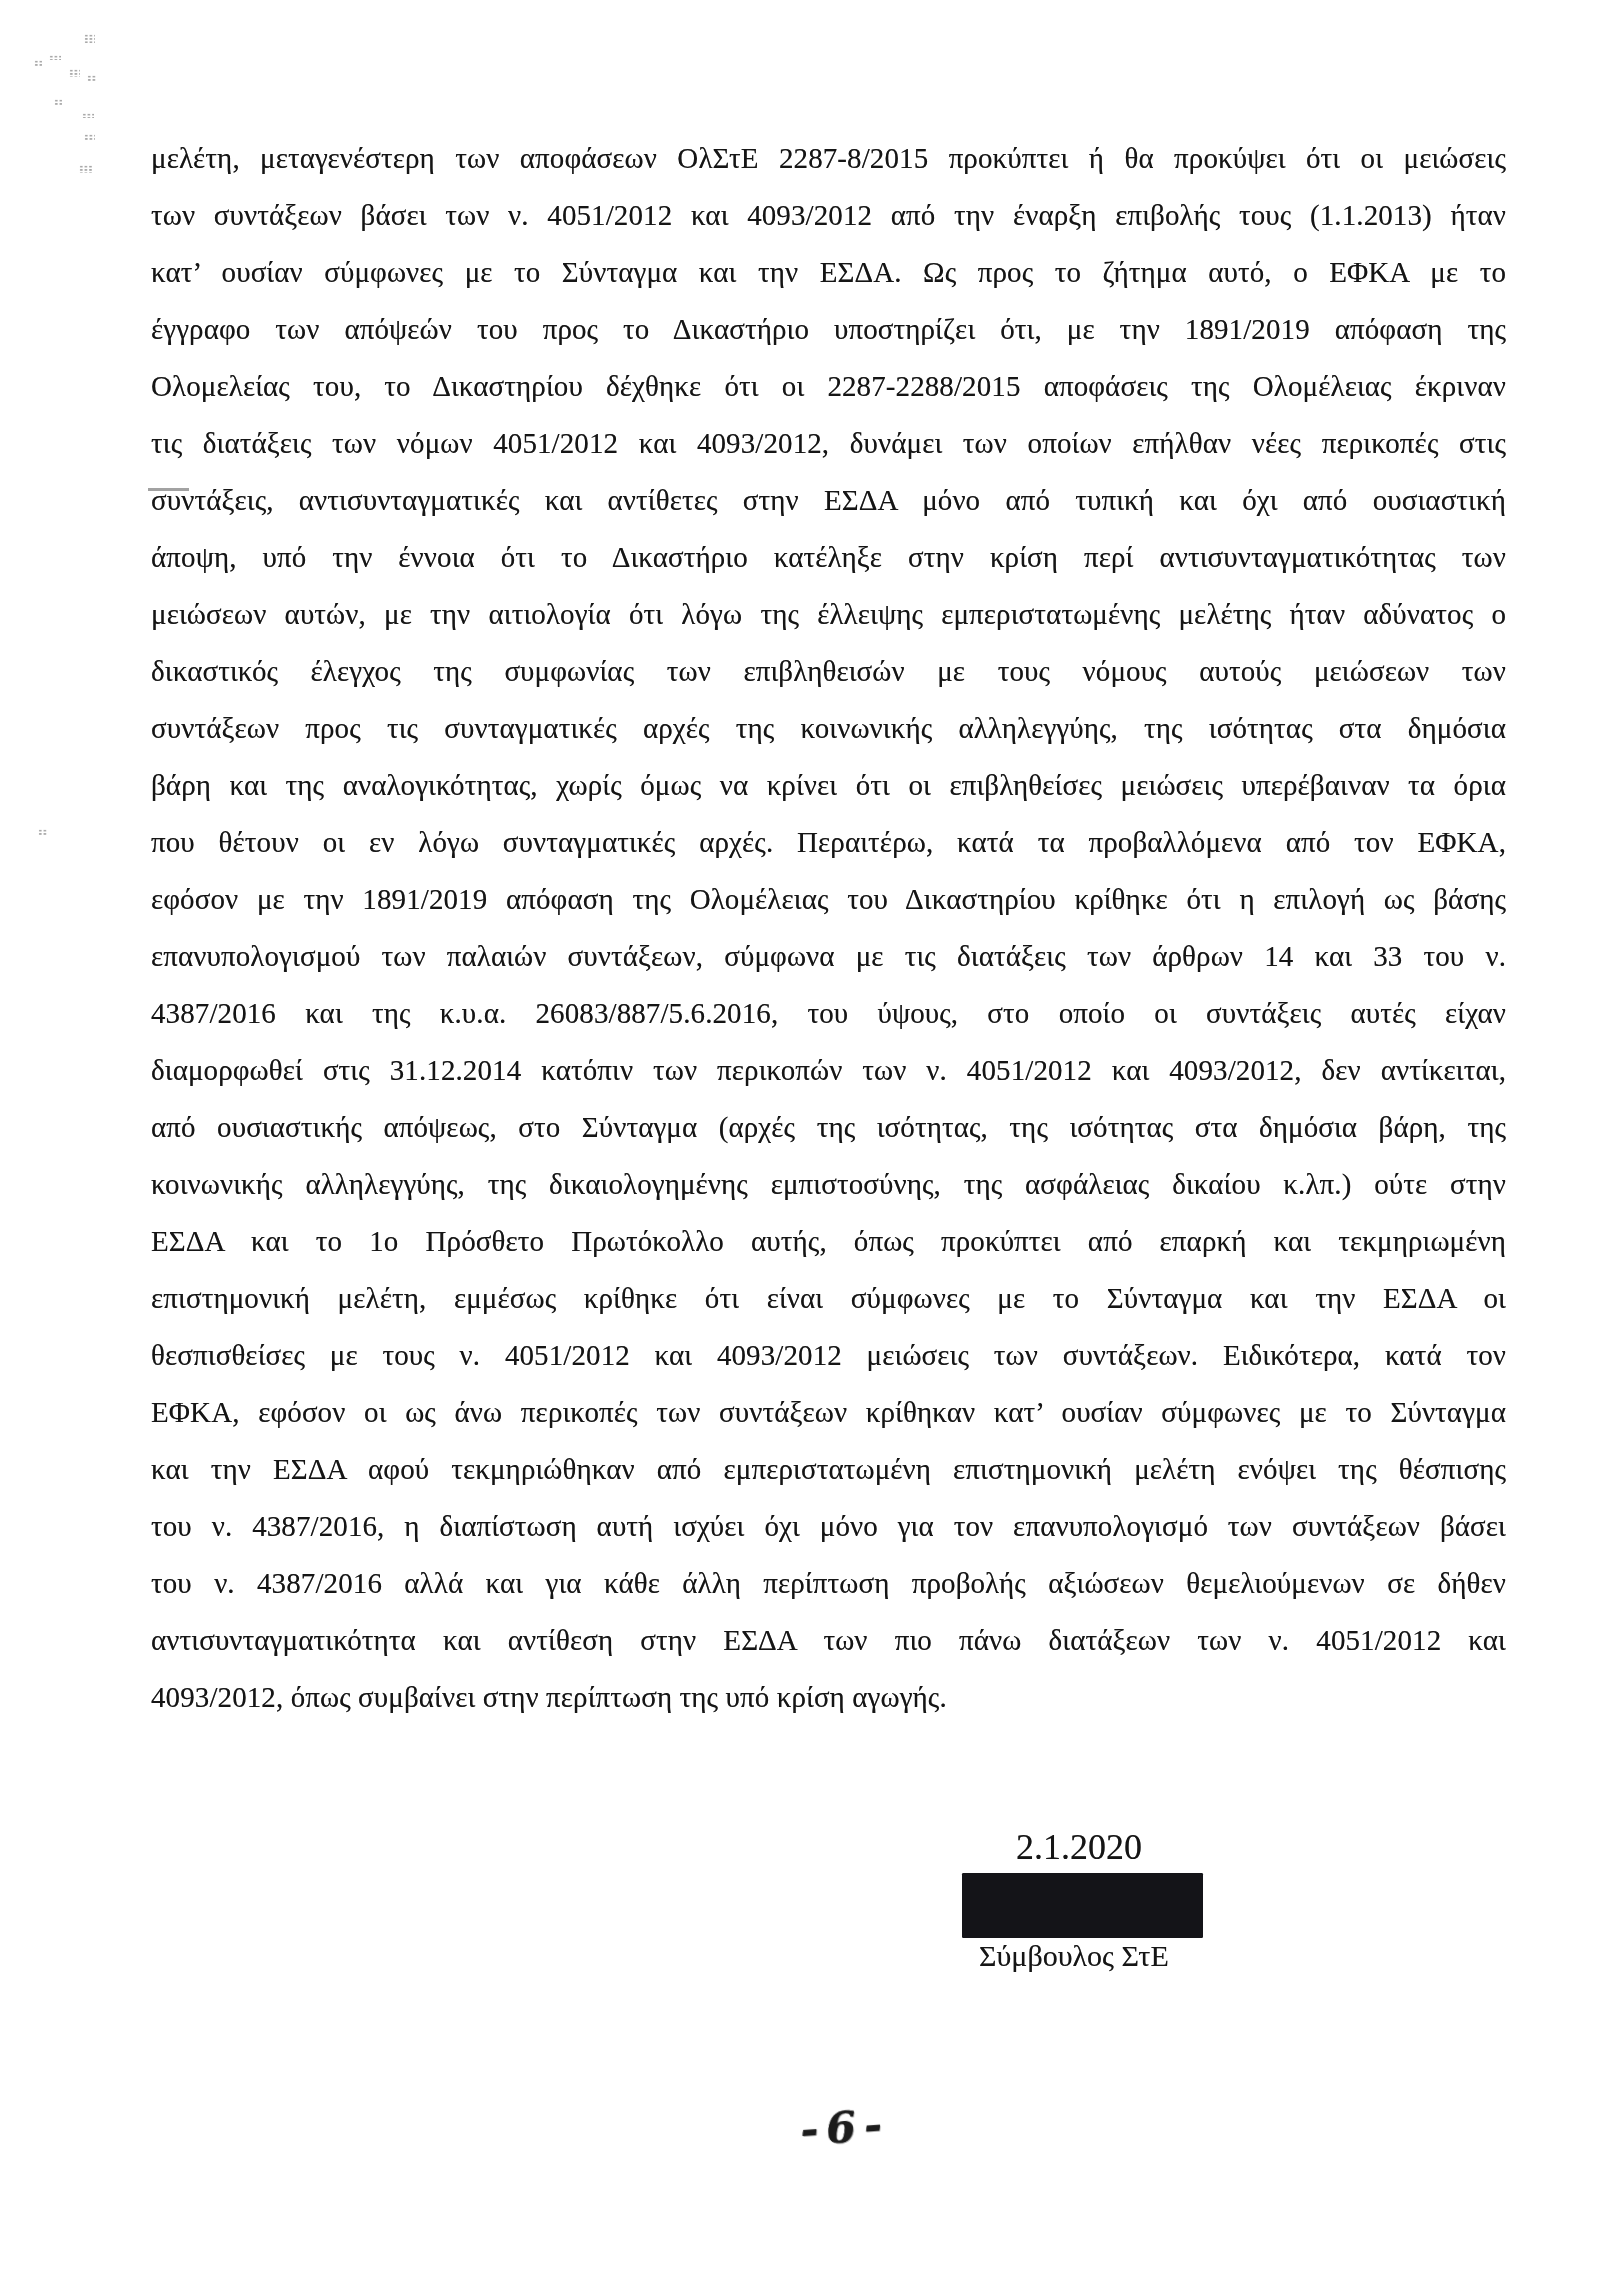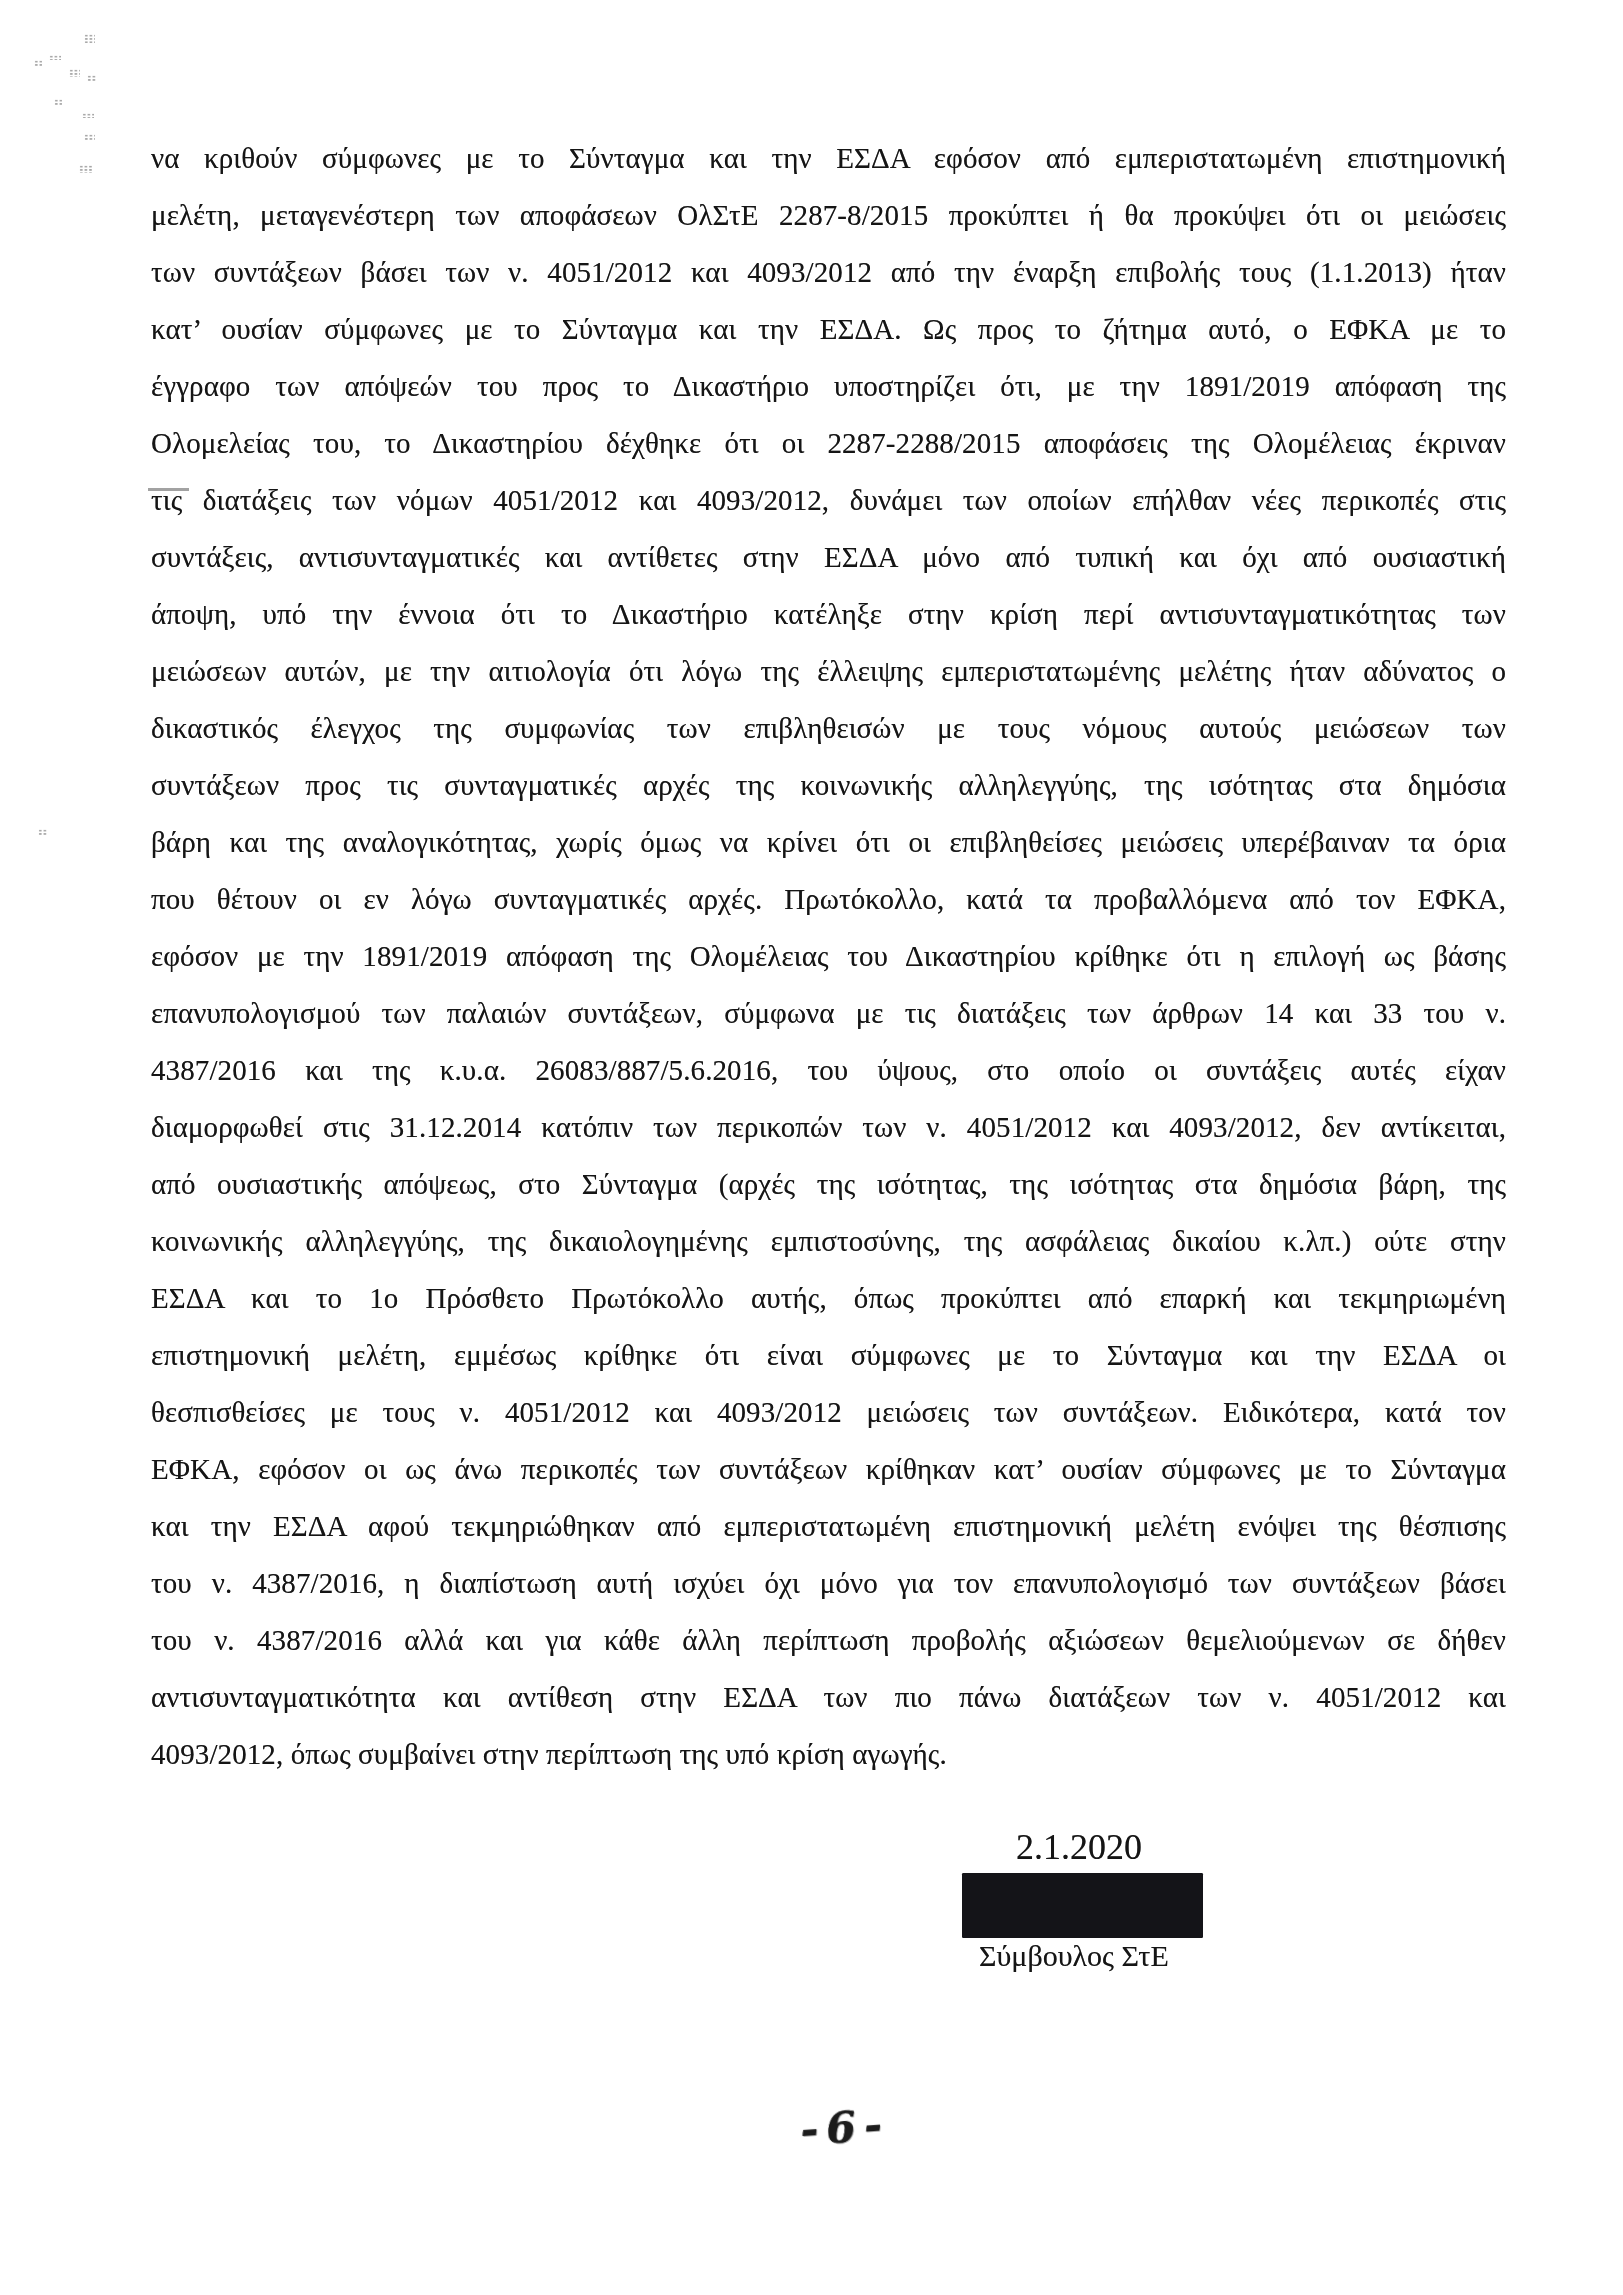--- a/index.html
+++ b/index.html
@@ -124,34 +124,33 @@
   <div class="speck" style="left:87px; top:75px; width:9.2px; height:6.5px;"></div>
   <div class="speck" style="left:54px;  top:99px; width:7.9px; height:6.5px;"></div>
   <div class="speck" style="left:82px; top:113px; width:11.8px; height:5.2px;"></div>
   <div class="speck" style="left:84px; top:134px; width:10.5px; height:6.5px;"></div>
   <div class="speck" style="left:79px; top:165px; width:13px; height:7.9px;"></div>
   <div class="speck" style="left:38px;  top:829px; width:9.2px; height:6.5px;"></div>
 
   <div class="dash-artifact" style="left:148px; top:488px; width:41px;"></div>
 
   <div class="body-text">
-      <div class="line">να κριθούν σύμφωνες με το Σύνταγμα και την ΕΣΔΑ εφόσον από εμπεριστατωμένη επιστημονική</div>
       <div class="line">μελέτη, μεταγενέστερη των αποφάσεων ΟλΣτΕ 2287-8/2015 προκύπτει ή θα προκύψει ότι οι μειώσεις</div>
       <div class="line">των συντάξεων βάσει των ν. 4051/2012 και 4093/2012 από την έναρξη επιβολής τους (1.1.2013) ήταν</div>
       <div class="line">κατ’ ουσίαν σύμφωνες με το Σύνταγμα και την ΕΣΔΑ. Ως προς το ζήτημα αυτό, ο ΕΦΚΑ με το</div>
       <div class="line">έγγραφο των απόψεών του προς το Δικαστήριο υποστηρίζει ότι, με την 1891/2019 απόφαση της</div>
       <div class="line">Ολομελείας του, το Δικαστηρίου δέχθηκε ότι οι 2287-2288/2015 αποφάσεις της Ολομέλειας έκριναν</div>
       <div class="line">τις διατάξεις των νόμων 4051/2012 και 4093/2012, δυνάμει των οποίων επήλθαν νέες περικοπές στις</div>
       <div class="line">συντάξεις, αντισυνταγματικές και αντίθετες στην ΕΣΔΑ μόνο από τυπική και όχι από ουσιαστική</div>
       <div class="line">άποψη, υπό την έννοια ότι το Δικαστήριο κατέληξε στην κρίση περί αντισυνταγματικότητας των</div>
       <div class="line">μειώσεων αυτών, με την αιτιολογία ότι λόγω της έλλειψης εμπεριστατωμένης μελέτης ήταν αδύνατος ο</div>
       <div class="line">δικαστικός έλεγχος της συμφωνίας των επιβληθεισών με τους νόμους αυτούς μειώσεων των</div>
       <div class="line">συντάξεων προς τις συνταγματικές αρχές της κοινωνικής αλληλεγγύης, της ισότητας στα δημόσια</div>
       <div class="line">βάρη και της αναλογικότητας, χωρίς όμως να κρίνει ότι οι επιβληθείσες μειώσεις υπερέβαιναν τα όρια</div>
-      <div class="line">που θέτουν οι εν λόγω συνταγματικές αρχές. Πρωτόκολλο, κατά τα προβαλλόμενα από τον ΕΦΚΑ,</div>
+      <div class="line">που θέτουν οι εν λόγω συνταγματικές αρχές. Περαιτέρω, κατά τα προβαλλόμενα από τον ΕΦΚΑ,</div>
       <div class="line">εφόσον με την 1891/2019 απόφαση της Ολομέλειας του Δικαστηρίου κρίθηκε ότι η επιλογή ως βάσης</div>
       <div class="line">επανυπολογισμού των παλαιών συντάξεων, σύμφωνα με τις διατάξεις των άρθρων 14 και 33 του ν.</div>
       <div class="line">4387/2016 και της κ.υ.α. 26083/887/5.6.2016, του ύψους, στο οποίο οι συντάξεις αυτές είχαν</div>
       <div class="line">διαμορφωθεί στις 31.12.2014 κατόπιν των περικοπών των ν. 4051/2012 και 4093/2012, δεν αντίκειται,</div>
       <div class="line">από ουσιαστικής απόψεως, στο Σύνταγμα (αρχές της ισότητας, της ισότητας στα δημόσια βάρη, της</div>
       <div class="line">κοινωνικής αλληλεγγύης, της δικαιολογημένης εμπιστοσύνης, της ασφάλειας δικαίου κ.λπ.) ούτε στην</div>
       <div class="line">ΕΣΔΑ και το 1ο Πρόσθετο Πρωτόκολλο αυτής, όπως προκύπτει από επαρκή και τεκμηριωμένη</div>
       <div class="line">επιστημονική μελέτη, εμμέσως κρίθηκε ότι είναι σύμφωνες με το Σύνταγμα και την ΕΣΔΑ οι</div>
       <div class="line">θεσπισθείσες με τους ν. 4051/2012 και 4093/2012 μειώσεις των συντάξεων. Ειδικότερα, κατά τον</div>
       <div class="line">ΕΦΚΑ, εφόσον οι ως άνω περικοπές των συντάξεων κρίθηκαν κατ’ ουσίαν σύμφωνες με το Σύνταγμα</div>

